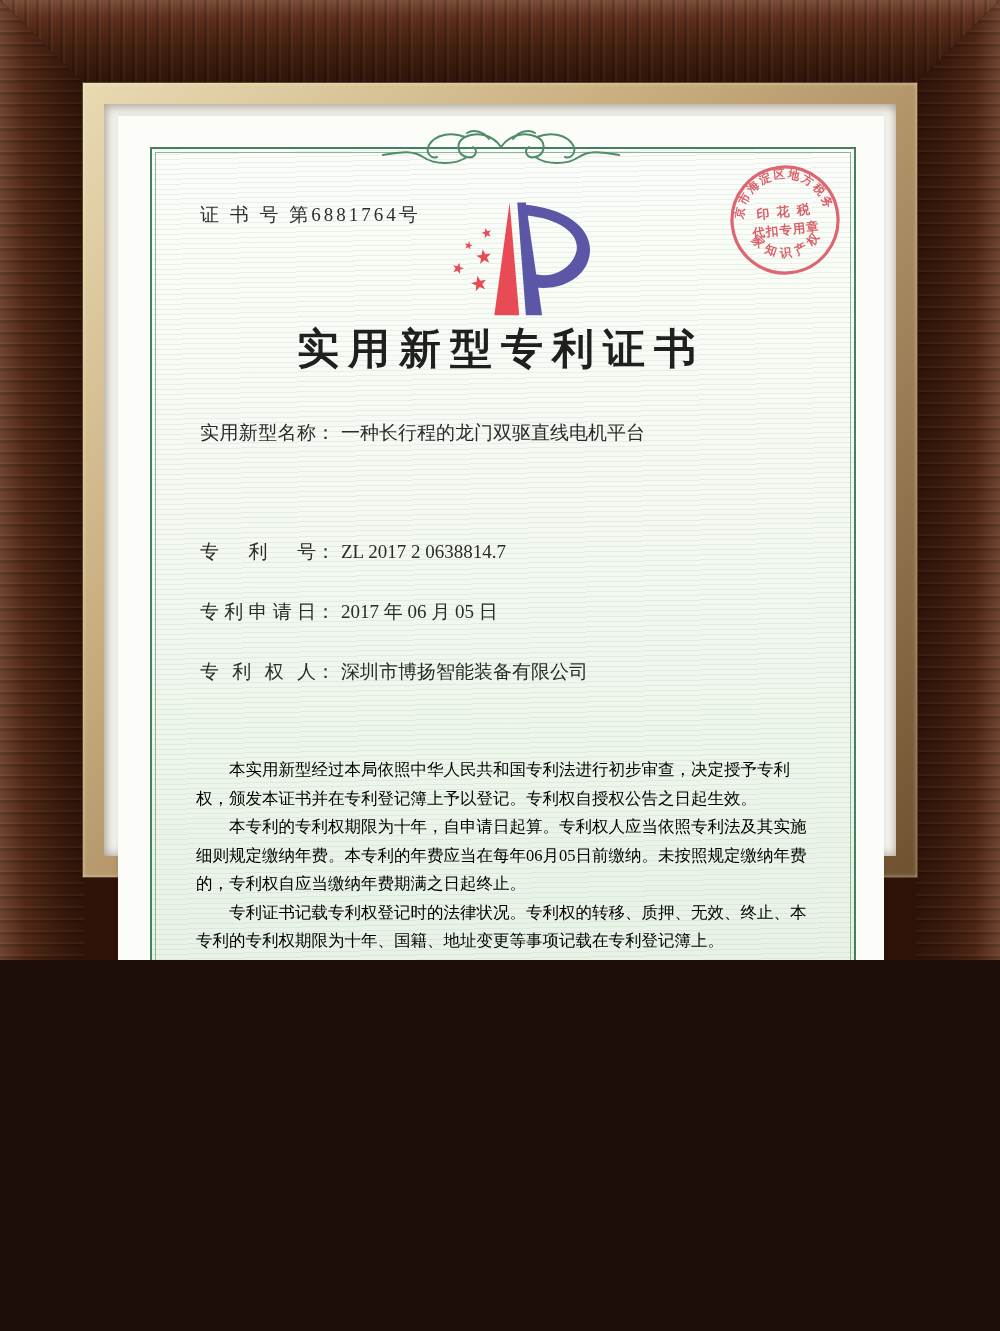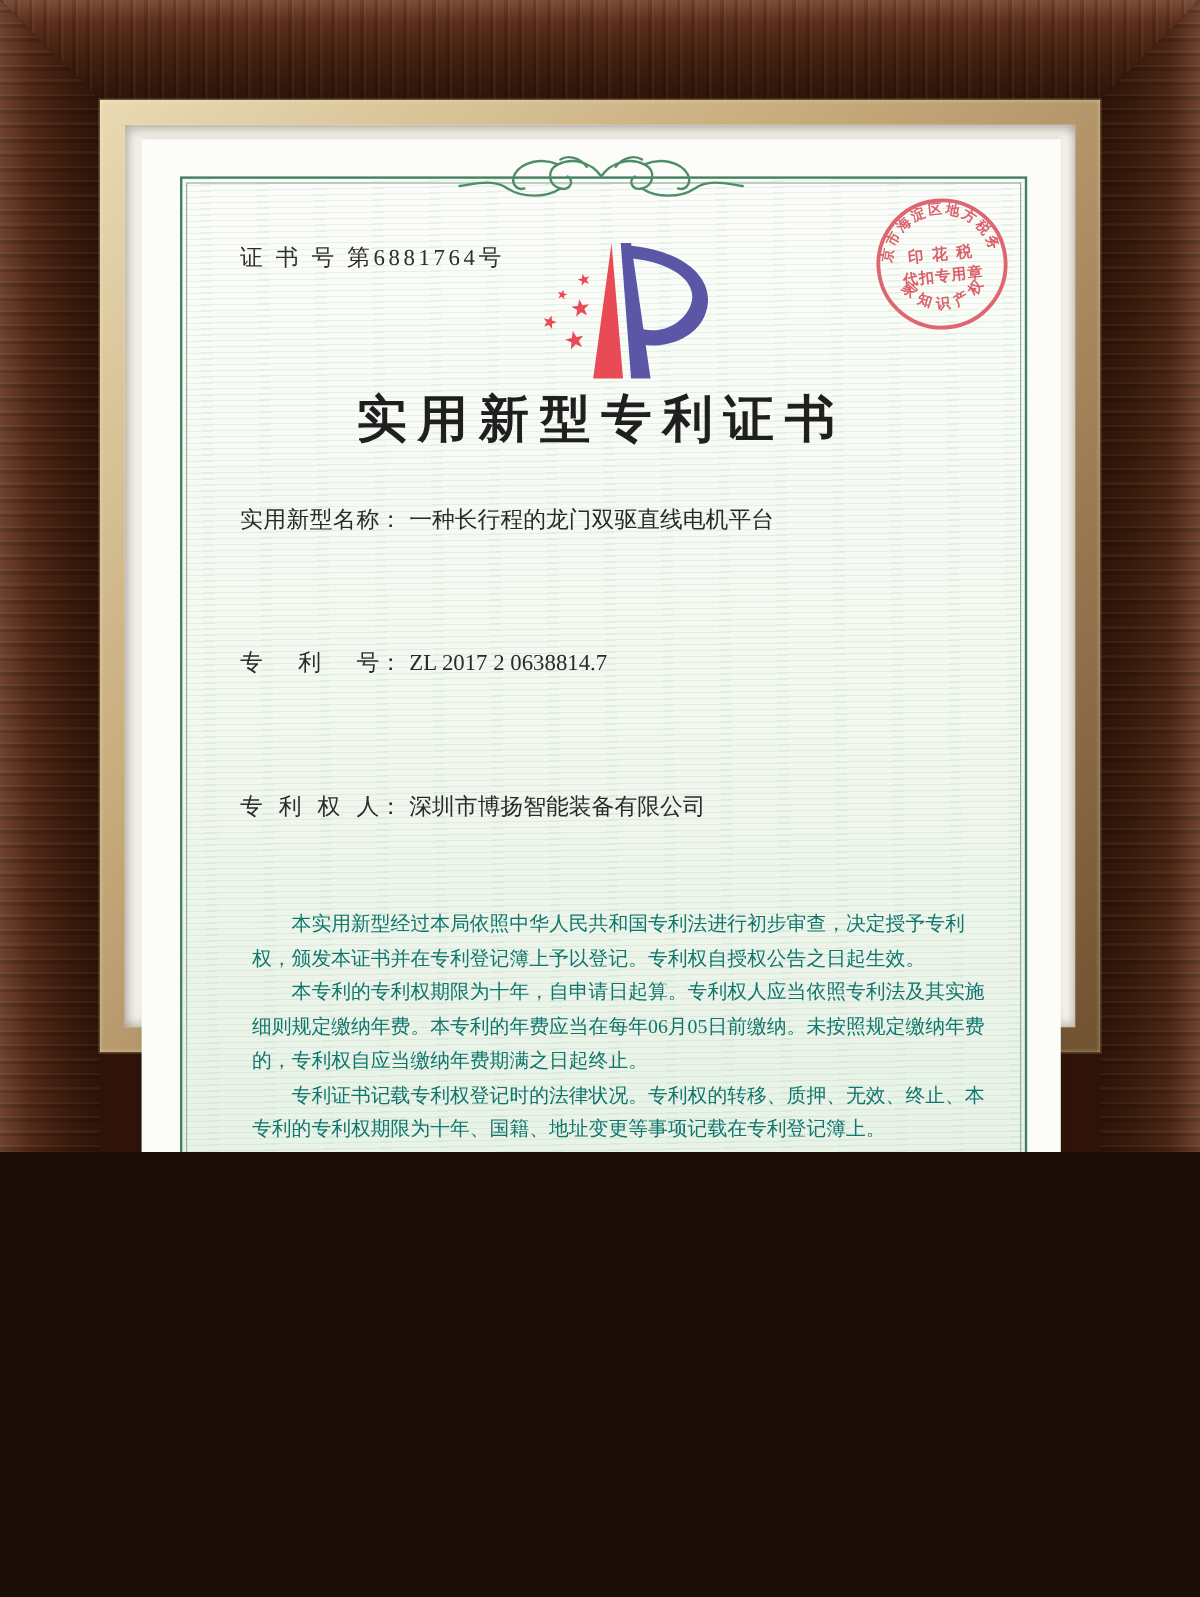--- a/index.html
+++ b/index.html
@@ -46,21 +46,21 @@
       linear-gradient(180deg,#fcfdfa 0%,#f5f9f2 35%,#eaf3e7 72%,#e6f1e3 100%);}
   .inner::before{content:"";position:absolute;inset:3px;border:1px solid #8db49a;pointer-events:none;}
 
   .abs{position:absolute;}
   .cert-no{left:82px;top:86px;font-size:19px;letter-spacing:3px;color:#2e2e2e;}
   .title{left:0;top:205px;width:766px;text-align:center;font-size:42px;font-weight:bold;
     letter-spacing:9px;color:#1f1f1f;}
   .frow{left:82px;font-size:19px;color:#2a2a2a;white-space:nowrap;}
   .flabel{display:inline-block;width:116px;text-align:justify;text-align-last:justify;}
   .fcolon{padding-right:6px;}
-  .paras{left:92px;top:640px;width:620px;font-size:16.5px;line-height:28.5px;color:#0f766e;}
+  .paras{left:78px;top:640px;width:620px;font-size:16.5px;line-height:28.5px;color:#000000;}
   .paras p{margin:0;text-indent:2em;}
   .signer{left:82px;font-size:18px;letter-spacing:4px;color:#14532d;}
   .issue-date{left:462px;top:974px;width:210px;text-align:center;font-size:19px;
     letter-spacing:1px;color:#161616;transform:rotate(-1.5deg);}
   .footer{left:32px;top:1030px;width:702px;text-align:center;font-size:15px;color:#3a3a3a;}
   .svgbox{position:absolute;}
   .flip{transform:scaleX(-1);}
 </style>
 </head>
 <body>
@@ -122,20 +122,23 @@
       <text x="59" y="73" text-anchor="middle" font-size="12.5" fill="#d95f68" letter-spacing="1" font-weight="bold">代扣专用章</text>
     </svg>
 
     <div class="abs frow" style="top:304px;">
       <span class="flabel">实用新型名称</span><span class="fcolon">：</span><span>一种长行程的龙门双驱直线电机平台</span>
     </div>
 
     <div class="abs title">实用新型专利证书</div>
     <div class="abs frow" style="top:423px;">
       <span class="flabel">专利号</span><span class="fcolon">：</span><span>ZL 2017 2 0638814.7</span>
+    </div>
+    <div class="abs frow" style="top:483px;">
+      <span class="flabel">专利申请日</span><span class="fcolon">：</span><span>2017 年 06 月 05 日</span>
     </div>
     <div class="abs frow" style="top:543px;">
       <span class="flabel">专利权人</span><span class="fcolon">：</span><span>深圳市博扬智能装备有限公司</span>
     </div>
 
     <div class="abs paras">
       <p>本实用新型经过本局依照中华人民共和国专利法进行初步审查，决定授予专利权，颁发本证书并在专利登记簿上予以登记。专利权自授权公告之日起生效。</p>
       <p>本专利的专利权期限为十年，自申请日起算。专利权人应当依照专利法及其实施细则规定缴纳年费。本专利的年费应当在每年06月05日前缴纳。未按照规定缴纳年费的，专利权自应当缴纳年费期满之日起终止。</p>
       <p>专利证书记载专利权登记时的法律状况。专利权的转移、质押、无效、终止、本专利的专利权期限为十年、国籍、地址变更等事项记载在专利登记簿上。</p>
     </div>

